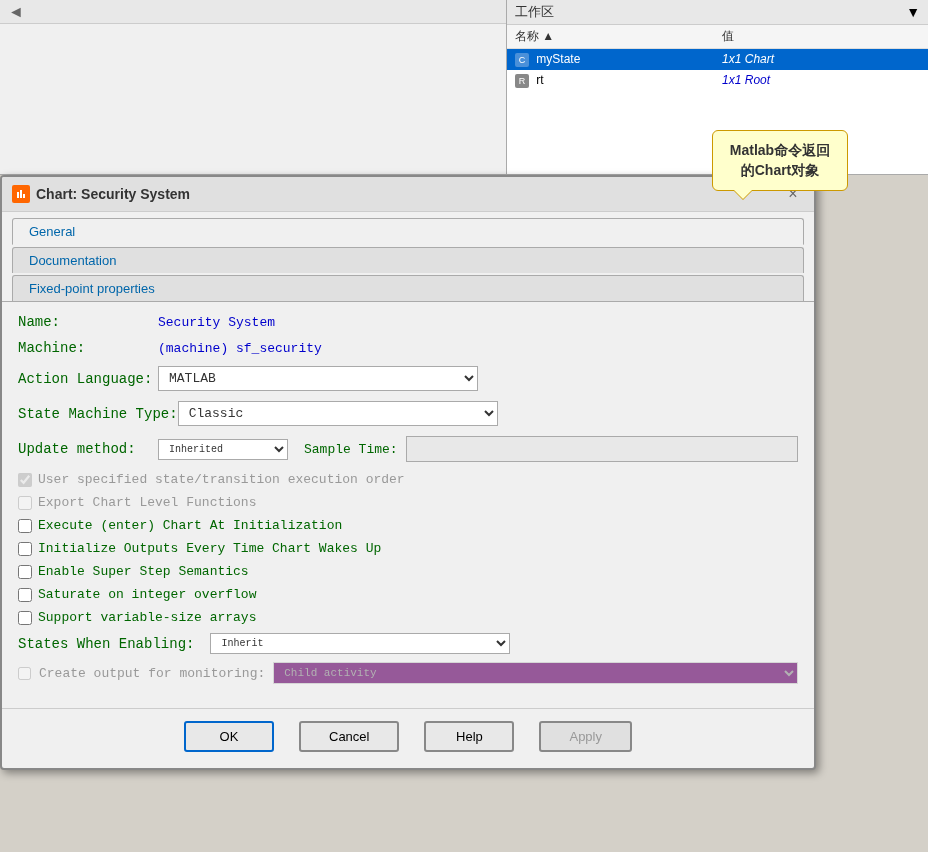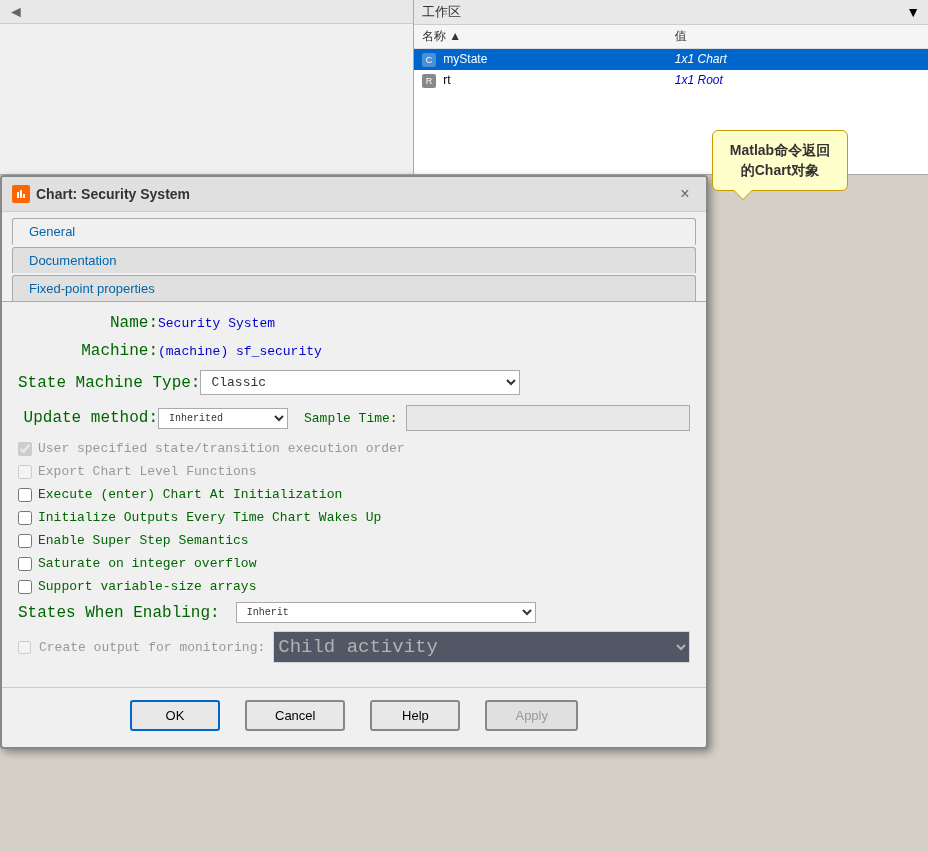--- a/index.html
+++ b/index.html
@@ -30,21 +30,21 @@
       padding: 2px 8px;
       background: #e8e8e8;
       border-bottom: 1px solid #ccc;
       height: 24px;
     }
 
     .workspace-panel {
       position: absolute;
       top: 0;
       right: 0;
-      width: 515px;
+      width: 422px;
       height: 175px;
       background: white;
       border-left: 1px solid #aaa;
       border-bottom: 1px solid #aaa;
     }
 
     .workspace-title-bar {
       display: flex;
       justify-content: space-between;
       align-items: center;
@@ -141,21 +141,21 @@
       left: 21px;
       border: 9px solid transparent;
       border-top-color: #ffffcc;
     }
 
     
     .dialog {
       position: absolute;
       top: 175px;
       left: 0;
-      width: 708px;
+      width: 816px;
       background: #f0f0f0;
       border: 2px solid #888;
       border-radius: 4px;
       box-shadow: 3px 3px 8px rgba(0,0,0,0.4);
       z-index: 5;
     }
 
     .dialog-titlebar {
       display: flex;
       justify-content: space-between;
@@ -238,22 +238,21 @@
       display: flex;
       align-items: center;
       margin-bottom: 10px;
       font-size: 13px;
     }
 
     .field-label {
       color: #006600;
       font-family: 'Courier New', monospace;
       min-width: 140px;
-      font-size: 16px;
-      text-align: right;
+      font-size: 14px;
     }
 
     .field-value {
       color: #0000cc;
       font-family: 'Courier New', monospace;
       font-size: 13px;
     }
 
     .field-select {
       font-family: 'Courier New', monospace;
@@ -318,24 +317,24 @@
       align-items: center;
       margin-bottom: 8px;
       font-size: 13px;
       font-family: 'Courier New', monospace;
       color: #999;
       gap: 8px;
     }
 
     .create-output-select {
       font-family: 'Courier New', monospace;
-      font-size: 19px;
-      padding: 3px 0;
+      font-size: 11px;
+      padding: 3px 6px;
       border: 1px solid #ccc;
-      background: #0f172a;
+      background: #701a75;
       color: #999;
       flex: 1;
     }
 
     
     .dialog-footer {
       display: flex;
       justify-content: center;
       gap: 25px;
       padding: 12px 16px 16px;
@@ -448,20 +447,27 @@
     <div class="field-row">
       <span class="field-label">Name:</span>
       <span class="field-value">Security System</span>
     </div>
 
     <div class="field-row">
       <span class="field-label">Machine:</span>
       <span class="field-value">(machine) sf_security</span>
     </div>
 
+    <div class="field-row">
+      <span class="field-label">Action Language:</span>
+      <select class="field-select">
+        <option>MATLAB</option>
+        <option>C</option>
+      </select>
+    </div>
 
     <div class="field-row">
       <span class="field-label">State Machine Type:</span>
       <select class="field-select">
         <option>Classic</option>
         <option>Mealy</option>
         <option>Moore</option>
       </select>
     </div>
 

